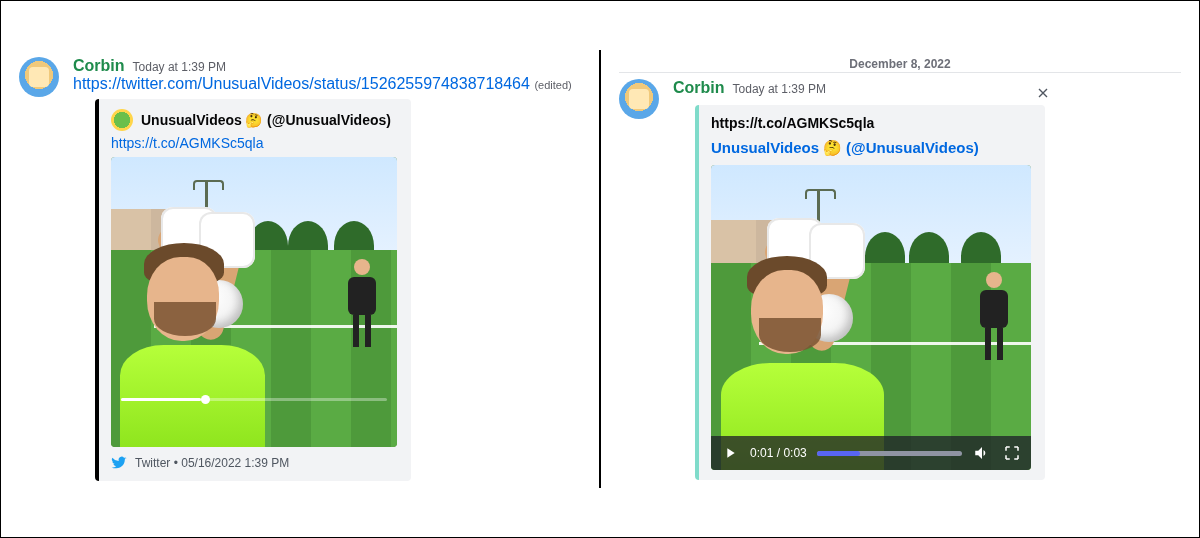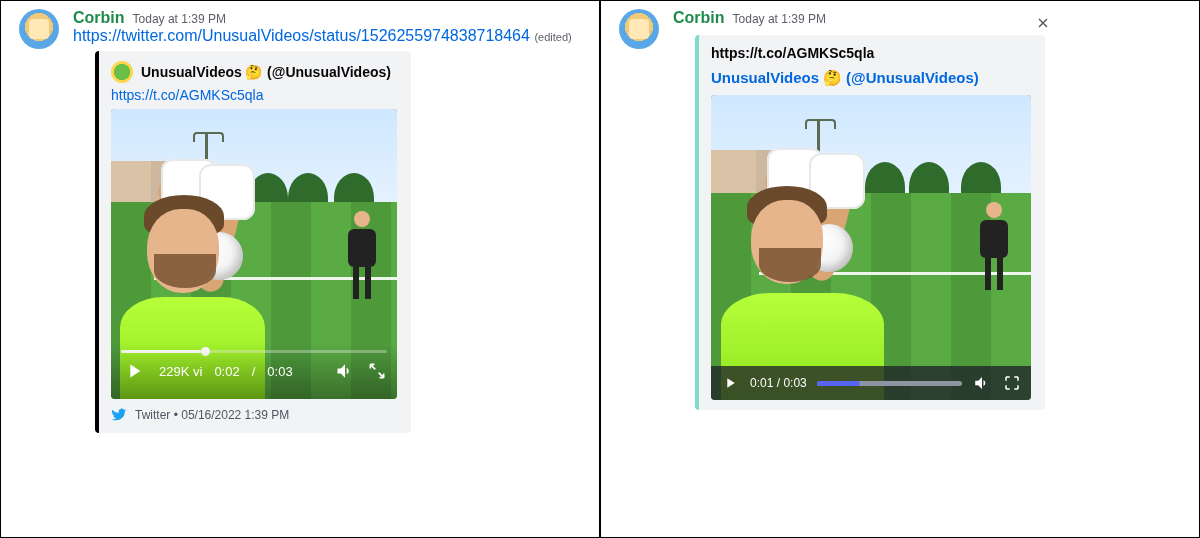--- a/index.html
+++ b/index.html
@@ -8,20 +8,21 @@
     background: #fff;
     width: 1200px;
     height: 538px;
     overflow: hidden;
   }
   .split {
     display: flex;
     width: 1200px;
     height: 538px;
     border: 1px solid #000;
+    align-items: center;
   }
   .pane {
     flex: 1;
     position: relative;
     padding: 8px 18px 8px 18px;
     overflow: hidden;
   }
   .pane + .pane { border-left: 2px solid #000; }
 
   .date-divider {
@@ -227,60 +228,39 @@
                 <div class="glove gl"></div>
                   <div class="glove gr"></div>
                 <div class="ball"></div>
                 <div class="shirt"></div>
                 <div class="hair"></div>
                   <div class="head"></div>
                   <div class="beard"></div>
               </div>
             </div>
             <div class="progress-a"></div>
-            <div class="controls-a">
-              <div class="icon-btn big">
-                <svg width="22" height="22" viewBox="0 0 24 24" fill="#fff">
-                    <path d="M8 5v14l11-7z"></path>
-                  </svg>
-              </div>
-              <span>229K vi</span>
-                <span>0:02</span>
-                <span> / </span>
-                <span>0:03</span>
-              <div style="flex:1"></div>
-              <div class="icon-btn">
-                <svg width="20" height="20" viewBox="0 0 24 24" fill="#fff">
-                    <path d="M3 9v6h4l5 5V4L7 9H3zm13.5 3a4.5 4.5 0 0 0-2.5-4v8a4.5 4.5 0 0 0 2.5-4z"></path>
-                  </svg>
-              </div>
-              <div class="icon-btn">
-                <svg width="20" height="20" viewBox="0 0 24 24" fill="none" stroke="#fff" stroke-width="2">
-                    <path d="M4 4l6 6M4 4v5M4 4h5M20 20l-6-6M20 20v-5M20 20h-5"></path>
-                  </svg>
-              </div>
-            </div>
           </div>
 
           <div class="embed-footer">
             <span>
               <svg width="16" height="16" viewBox="0 0 24 24" fill="#1da1f2">
                   <path d="M23 4.9c-.8.4-1.7.6-2.6.8a4.5 4.5 0 0 0 2-2.5c-.9.5-1.9.9-2.9 1.1A4.5 4.5 0 0 0 11.5 8c0 .4 0 .7.1 1A12.8 12.8 0 0 1 2 4.1a4.5 4.5 0 0 0 1.4 6A4.4 4.4 0 0 1 1.9 9v.1a4.5 4.5 0 0 0 3.6 4.4 4.6 4.6 0 0 1-2 .1 4.5 4.5 0 0 0 4.2 3.1A9 9 0 0 1 1 18.6 12.7 12.7 0 0 0 7.9 20c8.3 0 12.8-6.9 12.8-12.8v-.6c.9-.6 1.6-1.4 2.3-2.3z"></path>
                 </svg>
             </span>
             <span>
               <span>Twitter</span><span> • </span><span>05/16/2022 1:39 PM</span>
             </span>
           </div>
         </div>
       </div>
     </div>
   </div>
 
   <div class="pane right">
+    <div class="date-divider">December 8, 2022</div>
     <div class="msg">
       <div class="avatar"></div>
       <div class="msg-body">
         <div class="msg-head">
           <span class="author">Corbin</span>
           <span class="timestamp">Today at 1:39 PM</span>
         </div>
 
         <div class="embed green">
           <div class="close-x">

